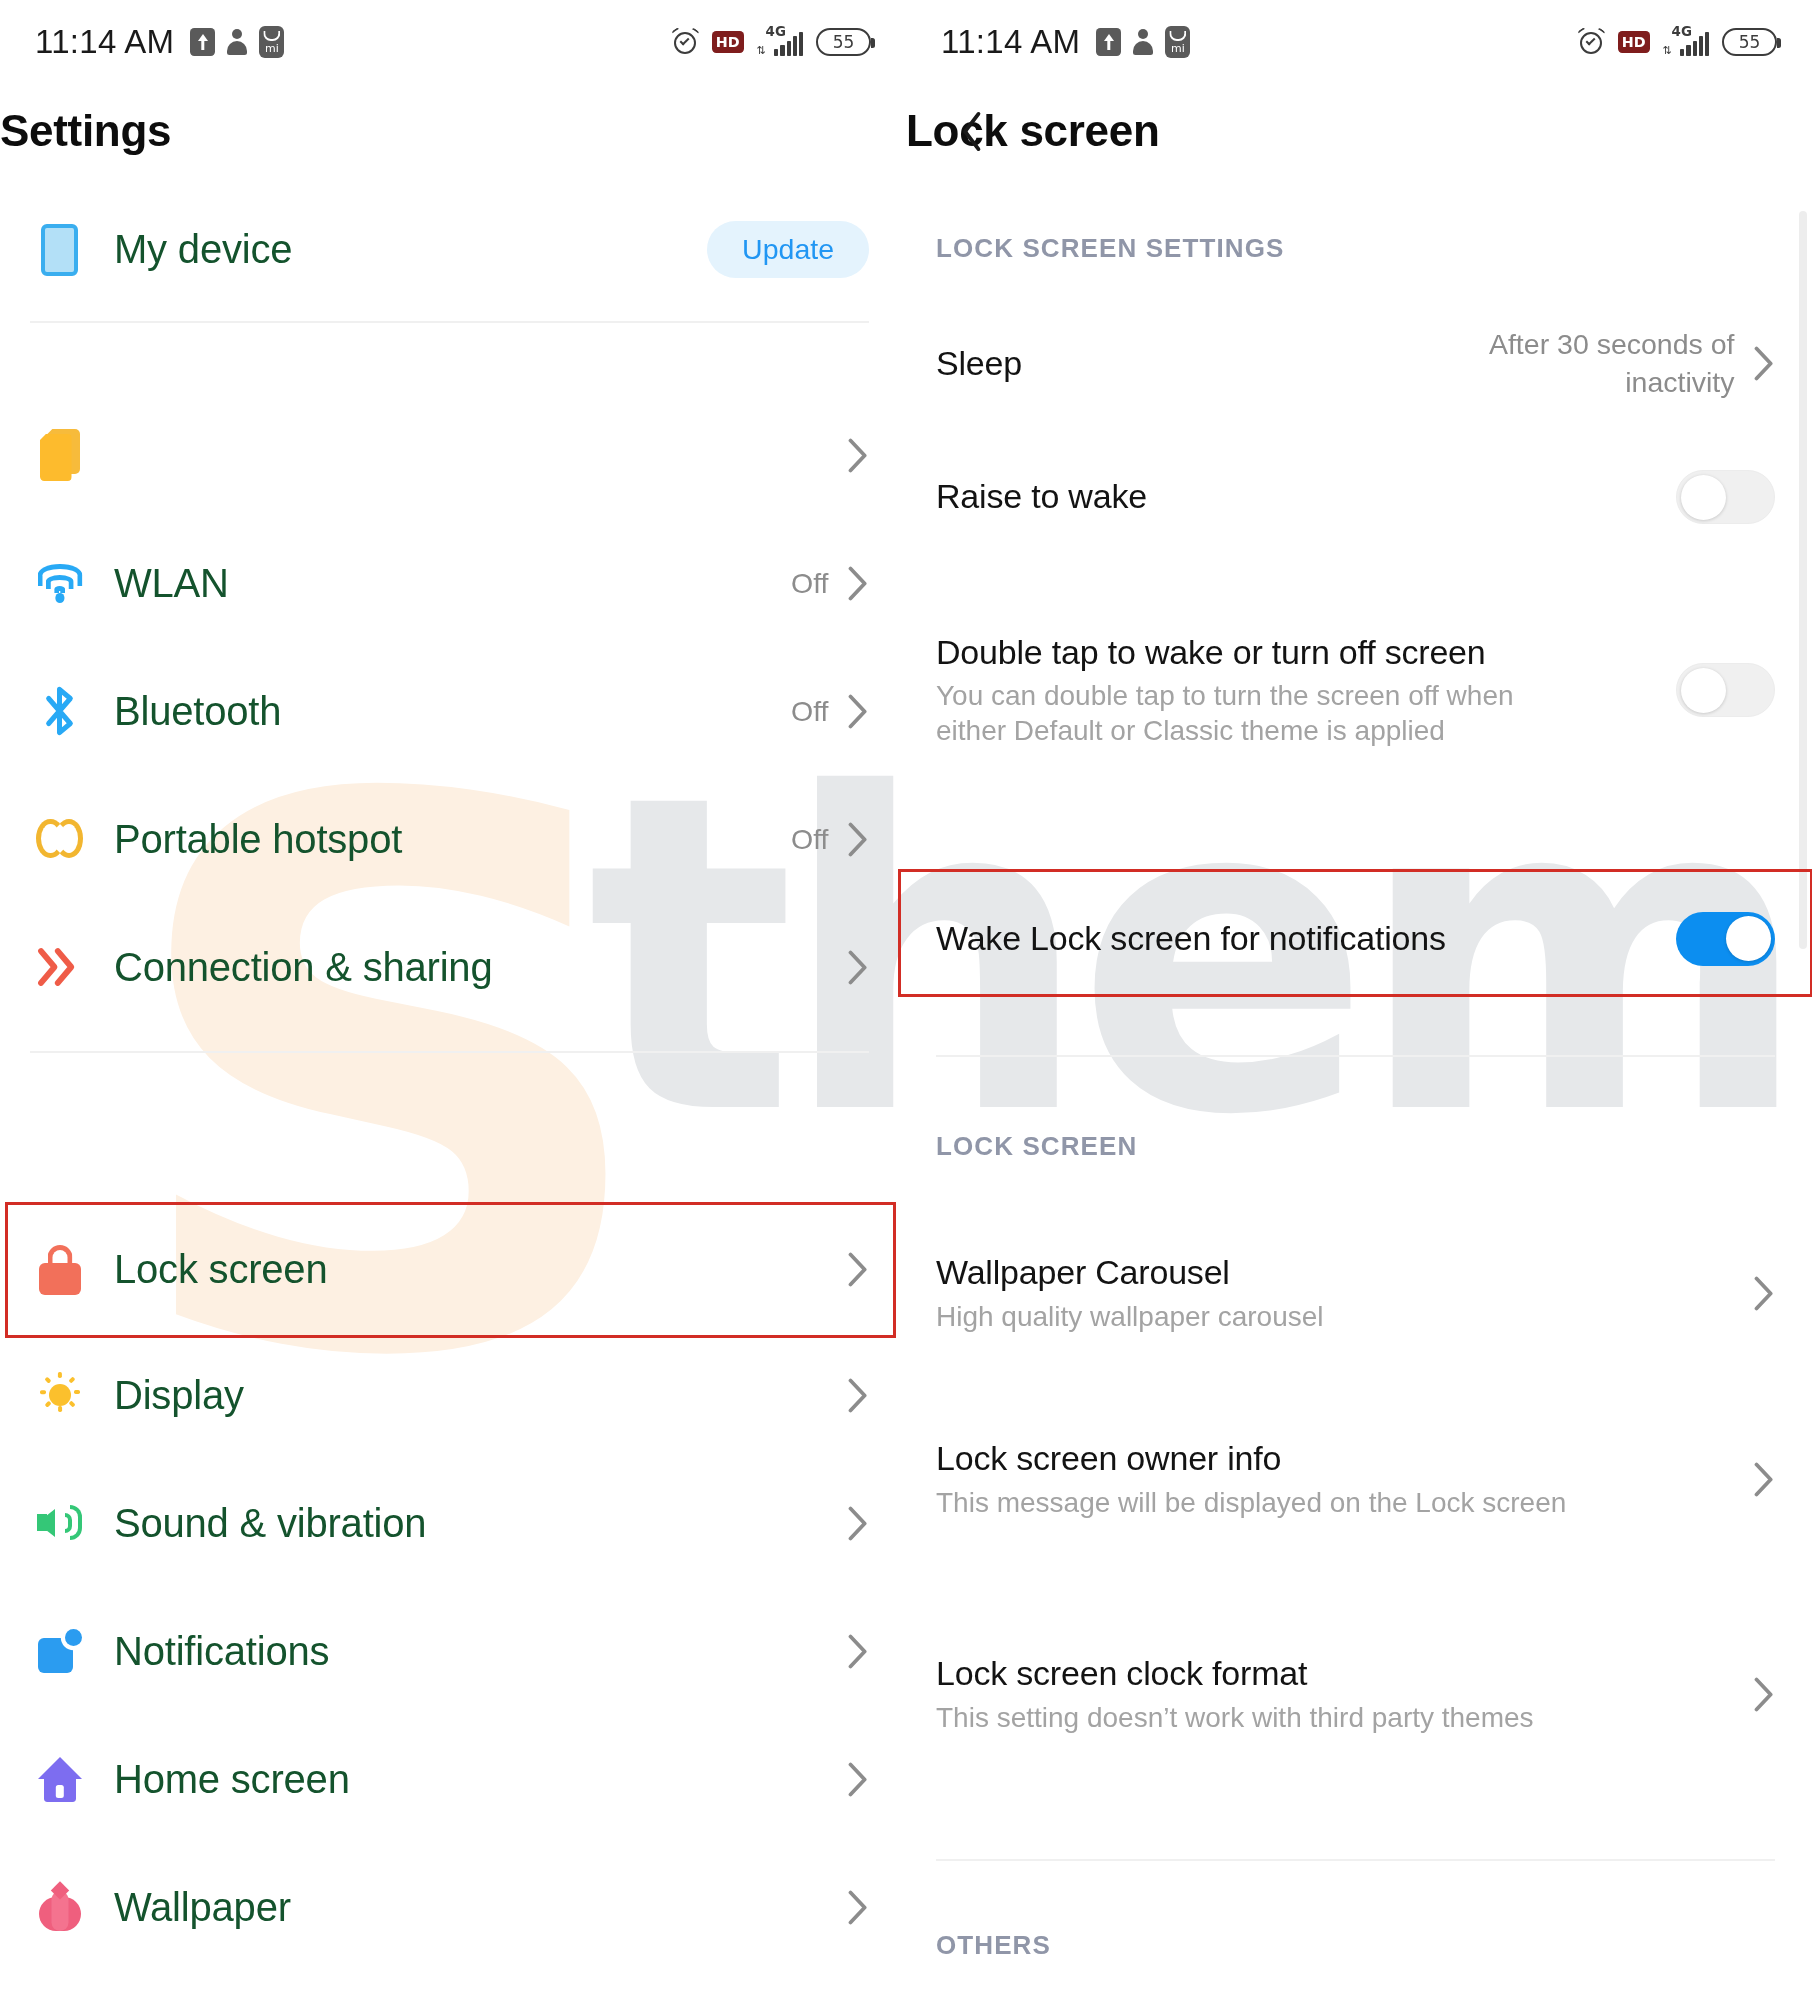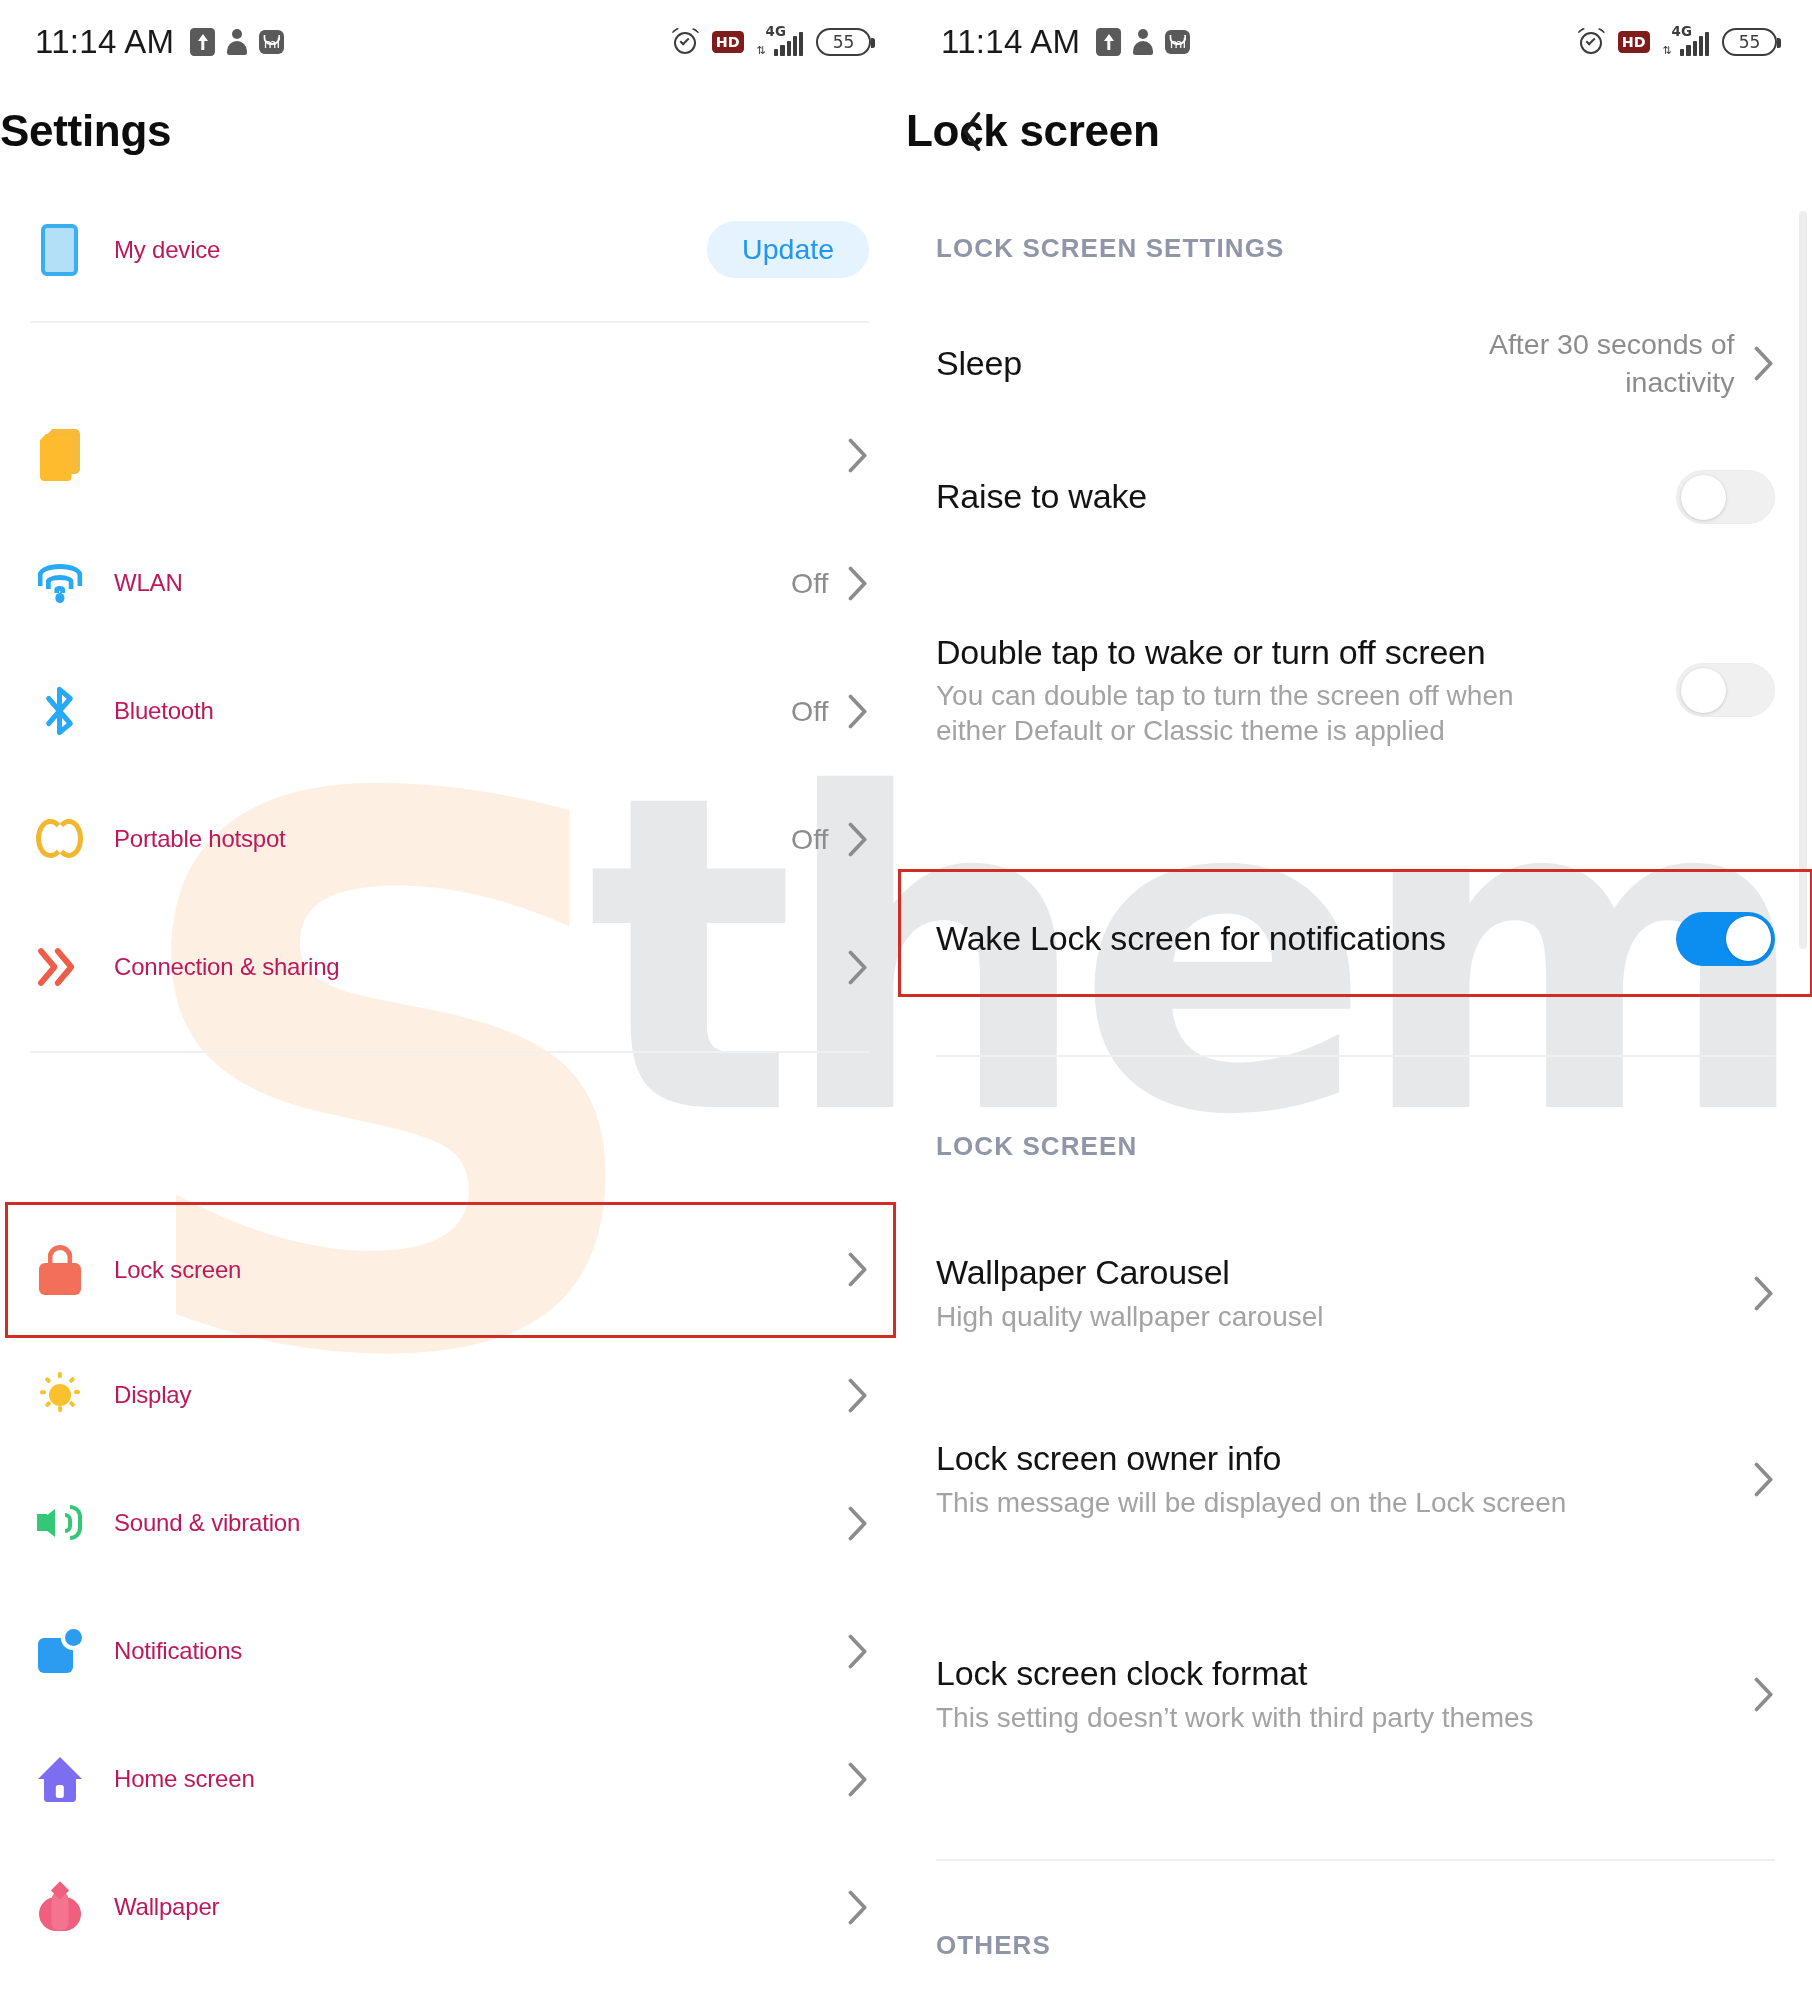--- a/index.html
+++ b/index.html
@@ -60,22 +60,22 @@
   }
   .ic-person::before {
     content: ""; position: absolute; left: 50%; top: 1.7px; transform: translateX(-50%);
     width: 10px; height: 10px; border-radius: 50%; background: #5a5a5a;
   }
   .ic-person::after {
     content: ""; position: absolute; left: 50%; bottom: 1.7px; transform: translateX(-50%);
     width: 20px; height: 13.4px; border-radius: 10px 10px 2.5px 2.5px; background: #5a5a5a;
   }
   .ic-mi {
-    width: 25px; height: 24px; background: #5a5a5a; border-radius: 5.9px;
-    color: #fff; font-size: 13px; display: flex; align-items: flex-end;
+    width: 25px; height: 32px; background: #5a5a5a; border-radius: 5.9px;
+    color: #fff; font-size: 11px; display: flex; align-items: flex-end;
     justify-content: center; padding-bottom: 3.4px; position: relative;
     font-family: "DejaVu Sans", sans-serif;
   }
   .ic-mi::before {
     content: ""; position: absolute; left: 50%; top: 5px; transform: translateX(-50%);
     width: 13.4px; height: 7.6px; border: 2.1px solid #fff; border-top: none;
     border-radius: 0 0 7.6px 7.6px;
   }
   .ic-alarm { width: 27px; height: 27px; position: relative; }
   .ic-alarm .ring {
@@ -131,21 +131,21 @@
   }
   .back-arrow svg { display: block; }
 
   
   .list { position: absolute; left: 0; width: 906px; z-index: 15; }
   .row {
     display: flex; align-items: center;
     padding: 0 37px 0 30px; position: relative;
   }
   .row-icon { width: 59px; flex: 0 0 59px; display: flex; align-items: center; justify-content: center; }
-  .row-label { font-size: 24px; color: #be185d; font-weight: 400; letter-spacing: -0.2px; }
+  .row-label { font-size: 40px; color: #14532d; font-weight: 400; letter-spacing: -0.2px; }
   .row-left-l { margin-left: 25px; }
   .row-grow { flex: 1; }
   .row-value { font-size: 28.5px; color: #8c8c8c; margin-right: 18.5px; }
   .chev { width: 22px; flex: 0 0 22px; display: flex; align-items: center; justify-content: center; }
   .chev svg { display: block; }
   .divider { height: 1.7px; background: #f0f0f0; margin: 0 37px 0 30px; }
 
   
   .l-row { height: 128px; }
   .pill-update {

